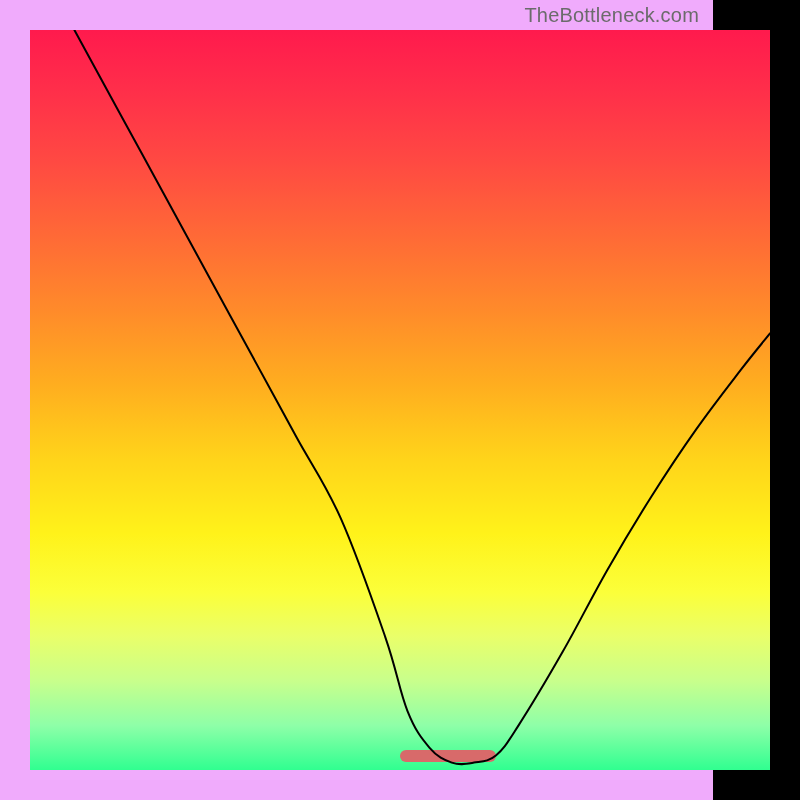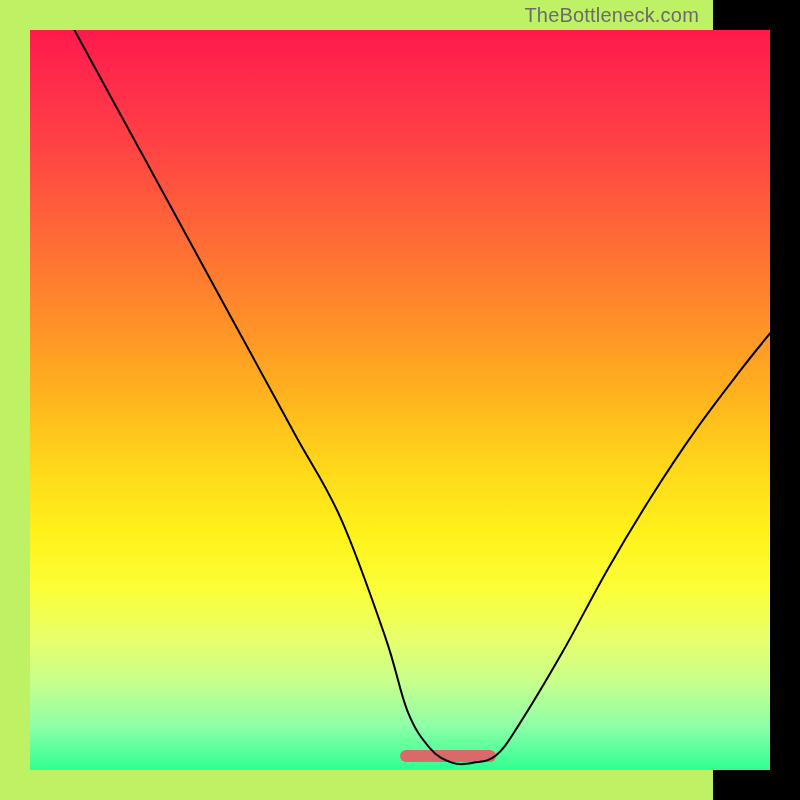--- a/index.html
+++ b/index.html
@@ -8,21 +8,21 @@
     width: 800px;
     height: 800px;
     background: #000;
     overflow: hidden;
     font-family: Arial, Helvetica, sans-serif;
   }
   .frame {
     position: relative;
     width: 713px;
     height: 800px;
-    background: #bef264;
+    background: #f0abfc;
   }
   .plot-area {
     position: absolute;
     left: 30px;
     top: 30px;
     width: 740px;
     height: 740px;
     overflow: hidden;
   }
   .gradient-bg {

